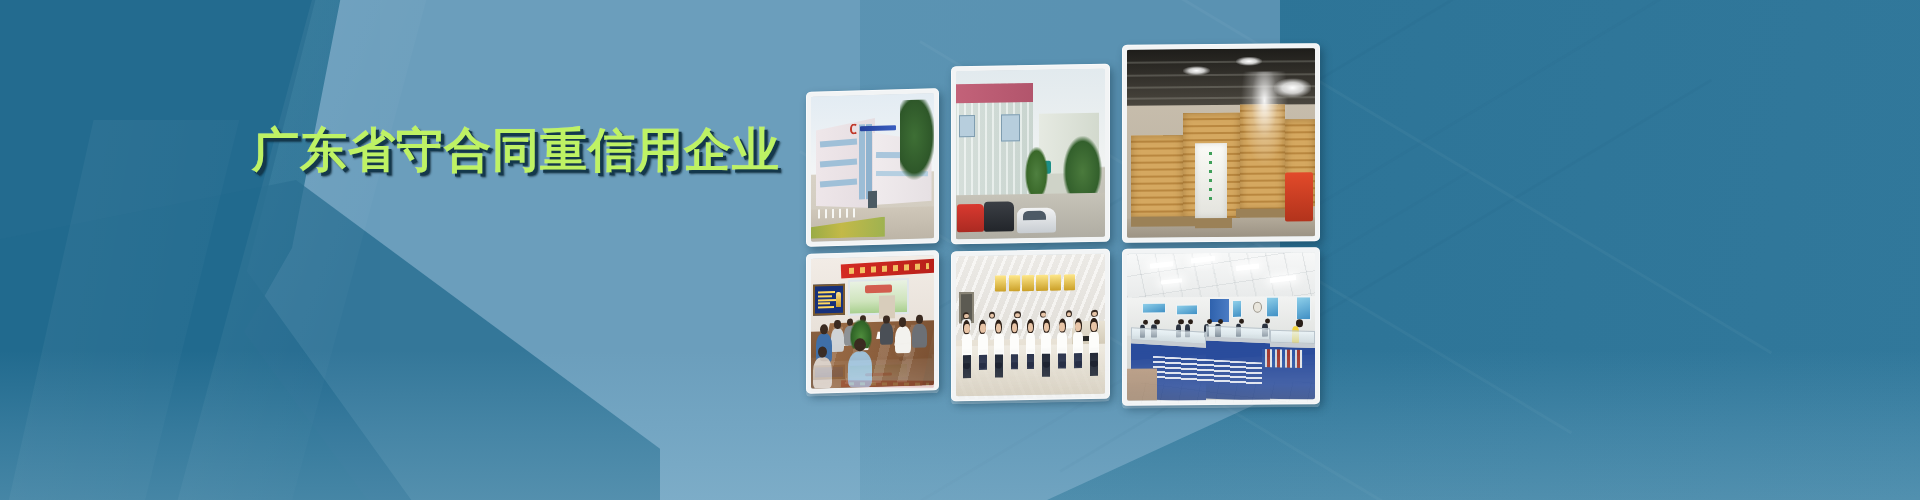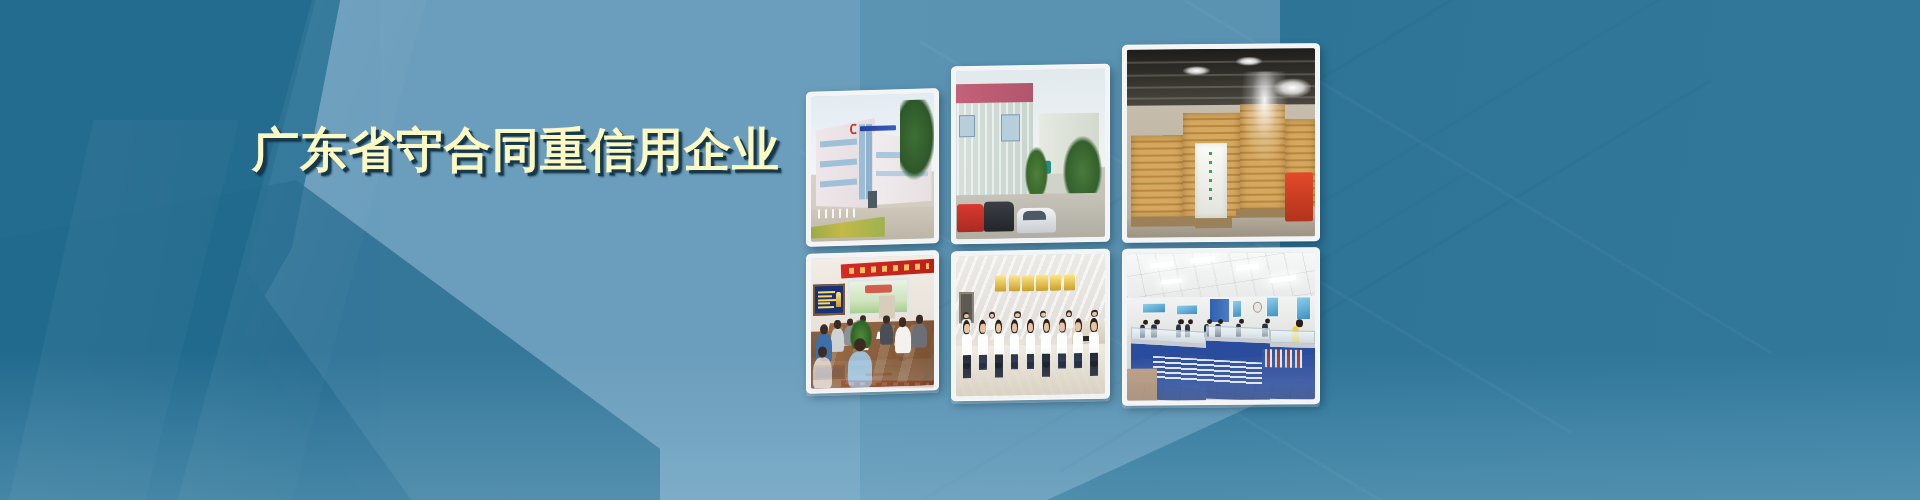--- a/index.html
+++ b/index.html
@@ -88,21 +88,21 @@
     pointer-events:none;
   }
 
   
   #headline {
     position:absolute;
     left:252px; top:126px;
     font-size:47px;
     line-height:1;
     font-weight:bold;
-    color:#fef9c3;
+    color:#bef264;
     letter-spacing:1px;
     white-space:nowrap;
     text-shadow:
       3px 3px 0 #14384c,
       4px 4px 2px rgba(8,28,40,.65),
       0 0 1px rgba(255,255,255,.4);
     font-family:"DejaVu Sans","Liberation Sans",sans-serif;
   }
 
   

